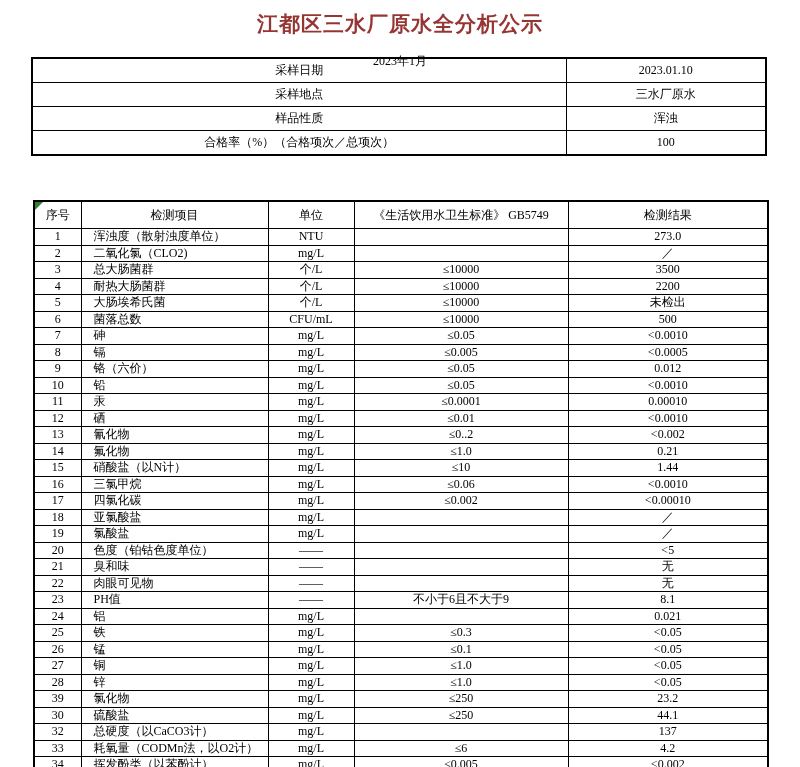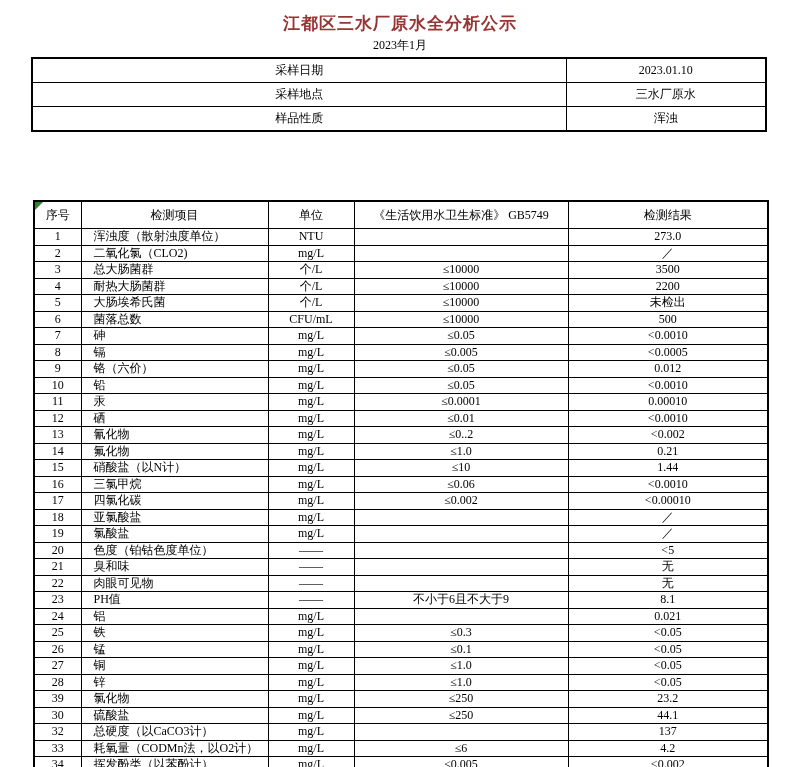--- a/index.html
+++ b/index.html
@@ -3,24 +3,24 @@
 <meta charset="utf-8">
 <style>
   html,body{margin:0;padding:0;}
   body{
     width:800px;height:767px;background:#ffffff;
     font-family:"Liberation Serif","DejaVu Serif",serif;
     color:#000;
   }
   .sheet{position:relative;width:800px;height:767px;background:#fff;overflow:hidden;}
   .title{
-    text-align:center;padding-top:12px;font-size:17px;font-weight:bold;
+    text-align:center;padding-top:12px;font-size:21px;font-weight:bold;
     letter-spacing:1px;line-height:24px;
   }
-  .subtitle{text-align:center;font-size:12px;line-height:16px;margin-top:1px;}
+  .subtitle{text-align:center;font-size:12px;line-height:16px;margin-top:17px;}
   table{border-collapse:collapse;table-layout:fixed;}
   .info-table{
     position:absolute;left:31px;top:57px;width:734px;
     border:2px solid #000;
   }
   .info-table td{
     border:1px solid #000;height:23px;font-size:12px;text-align:center;
     padding:0;overflow:hidden;white-space:nowrap;
   }
   .main-table{
@@ -60,20 +60,24 @@
           <td class="info-label">采样日期</td>
           <td class="info-value">2023.01.10</td>
         </tr>
         <tr>
           <td class="info-label">采样地点</td>
           <td class="info-value">三水厂原水</td>
         </tr>
         <tr>
           <td class="info-label">样品性质</td>
           <td class="info-value">浑浊</td>
+        </tr>
+        <tr>
+          <td class="info-label">合格率（%）（合格项次／总项次）</td>
+          <td class="info-value">100</td>
         </tr>
       </tbody>
   </table>
 
   <table class="main-table">
     <colgroup>
       <col style="width:47px">
         <col style="width:187px">
         <col style="width:86px">
       <col style="width:214px">

